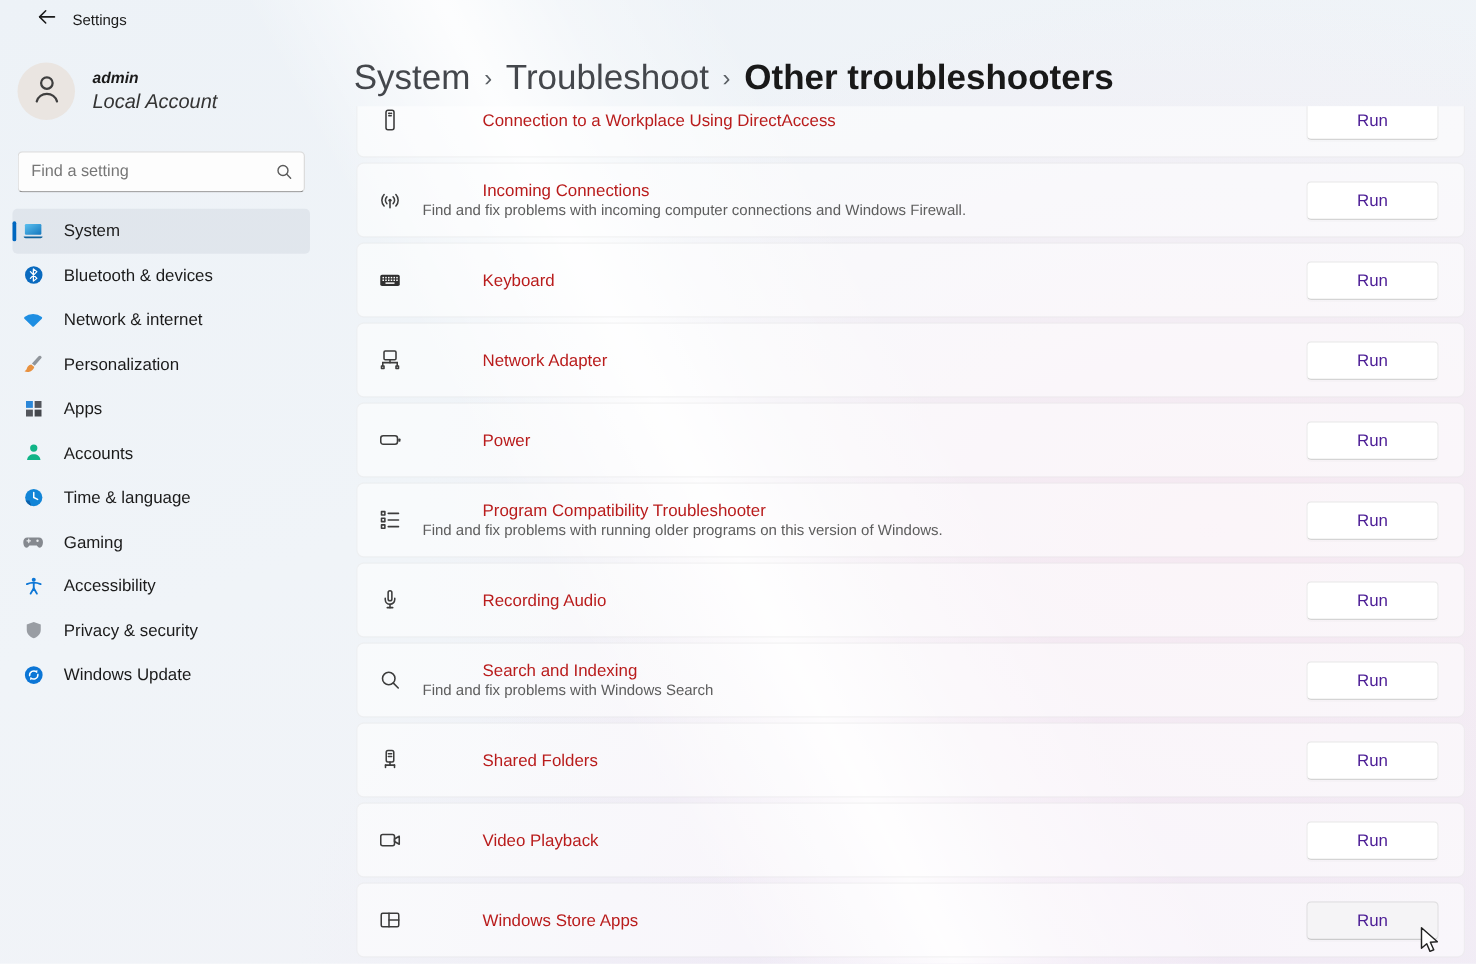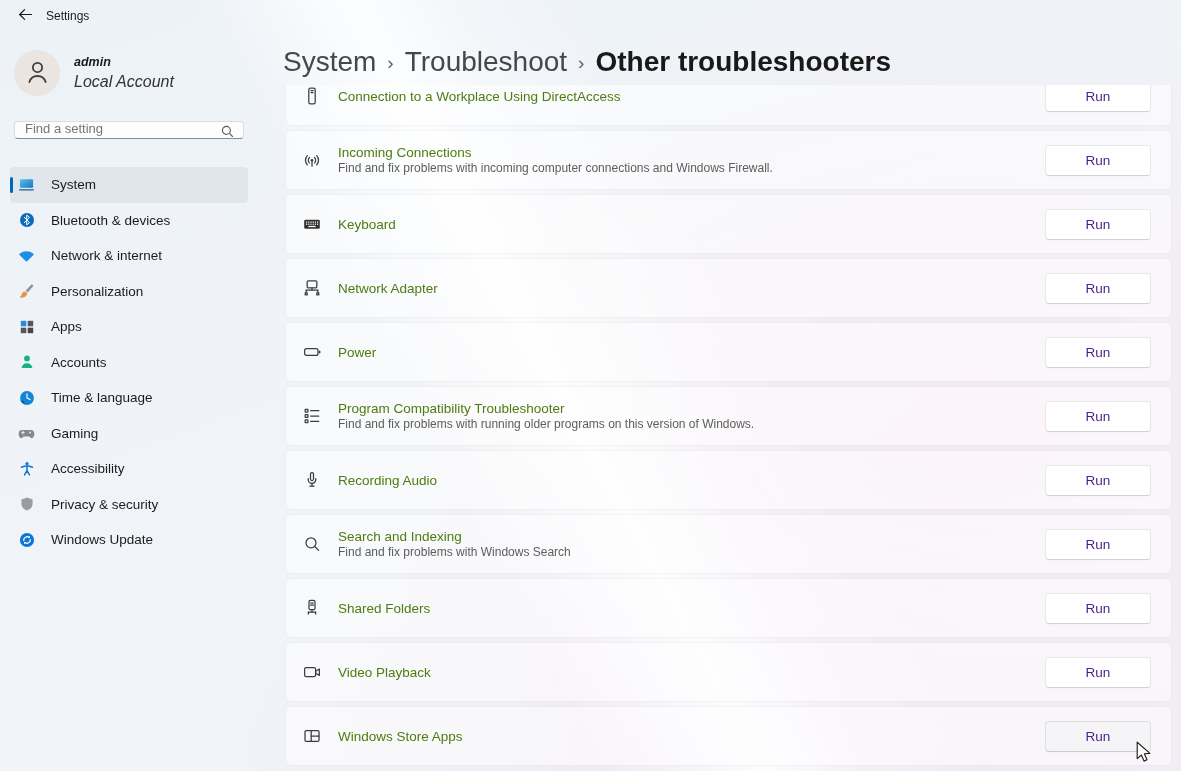--- a/index.html
+++ b/index.html
@@ -9,34 +9,34 @@
     font-family:"Liberation Sans", sans-serif;
     color:#1b1b1b;
     background:
       linear-gradient(62deg, rgba(255,255,255,0) 38%, rgba(255,255,255,0.85) 48%, rgba(255,255,255,0.35) 54%, rgba(255,255,255,0) 62%),
       radial-gradient(900px 620px at 82% 55%, rgba(246,230,240,0.85), rgba(246,230,240,0) 70%),
       radial-gradient(820px 520px at 70% 100%, rgba(238,228,244,0.8), rgba(238,228,244,0) 72%),
       linear-gradient(160deg, #edf2f7 0%, #f0f4f8 45%, #f2f2f7 100%);
   }
 
   
-  .titlebar { position:absolute; top:0; left:0; height:32px; display:flex; align-items:center;justify-content:space-between; }
+  .titlebar { position:absolute; top:0; left:12px; height:32px; display:flex; align-items:center;justify-content:space-between; }
   .back-btn { width:30px; height:26px; margin-left:10px; border-radius:4px; display:flex; align-items:center; justify-content:center; cursor:pointer; }
   .app-title { font-size:12px; margin-left:6px; color:#1b1b1b; }
 
   
   .user-card { position:absolute; left:14px; top:50px; display:flex; align-items:center; width:250px; cursor:pointer;font-style:italic; }
   .avatar { width:46px; height:46px; border-radius:50%; background:#eae5e1; display:flex; align-items:center; justify-content:center; flex:none; }
   .user-meta { margin-left:14px; }
   .user-name { font-size:12.5px; font-weight:bold; }
   .user-sub  { font-size:16px; color:#343434; margin-top:4px; }
 
-  .searchbox { position:absolute; left:14px; top:121px; width:230px; height:18px;
+  .searchbox { position:absolute; left:14px; top:121px; width:230px; height:33px;
     background:#fdfdfd; border:1px solid #dcdcdc; border-bottom-color:#8a8a8a; border-radius:4px;
-    display:flex; align-items:flex-end; }
+    display:flex; align-items:center; }
   .searchbox input { flex:1; border:none; outline:none; background:transparent; font-size:13px; padding:0 8px 2px 10px;
     font-family:"Liberation Sans",sans-serif; color:#1b1b1b; }
   .searchbox input::placeholder { color:#767676; }
   .search-glyph { margin-right:9px; display:flex; }
 
   .nav { position:absolute; left:10px; top:167px; width:238px; list-style:none; }
   .nav-item { position:relative; height:35.5px; display:flex; align-items:center; padding-left:8px; border-radius:4px; cursor:pointer; }
   .nav-item .nicon { width:17px; height:17px; display:flex; align-items:center; justify-content:center; flex:none; }
   .nav-item .nlabel { font-size:13.5px; margin-left:16px; white-space:nowrap; }
   .nav-item.selected { background:rgba(104,122,143,0.10); }
@@ -48,21 +48,21 @@
   .crumb { color:#44474c; cursor:pointer; }
   .crumb-sep { color:#5a5f64; font-size:19px; margin:0 11px; position:relative; top:-2px; }
   .crumb-current { color:#191919; font-weight:600; }
 
   .list-viewport { position:absolute; left:285px; top:85px; width:887px; height:686px; overflow:hidden; }
   .row { display:flex; align-items:center; height:60px; margin-bottom:4px; border-radius:6px;
     background:rgba(255,255,255,0.55); border:1px solid rgba(0,0,0,0.045); }
   .row:first-child { margin-top:-19px; }
   .row-icon { width:20px; height:20px; margin-left:16px; flex:none; display:flex; align-items:center; justify-content:center; }
   .row-text { margin-left:16px; flex:1; min-width:0; }
-  .row-title { font-size:13.5px; color:#4d7c0f; }
+  .row-title { font-size:13.5px; color:#b91c1c;margin-left:48px; }
   .row-desc { font-size:12px; color:#5d5d5d; margin-top:1px; }
   .run-btn { width:106px; height:31px; margin-right:20px; flex:none;
     background:rgba(255,255,255,0.92); border:1px solid rgba(0,0,0,0.09); border-bottom-color:rgba(0,0,0,0.17);
     border-radius:4px; font-size:13.5px; color:#4c1d95; font-family:"Liberation Sans",sans-serif; cursor:pointer;
     box-shadow:0 1px 1px rgba(0,0,0,0.02); }
   .run-btn.hovered { background:#f5f4f6; }
 
   .cursor { position:absolute; left:1136px; top:741px; pointer-events:none; }
 </style>
 </head>

